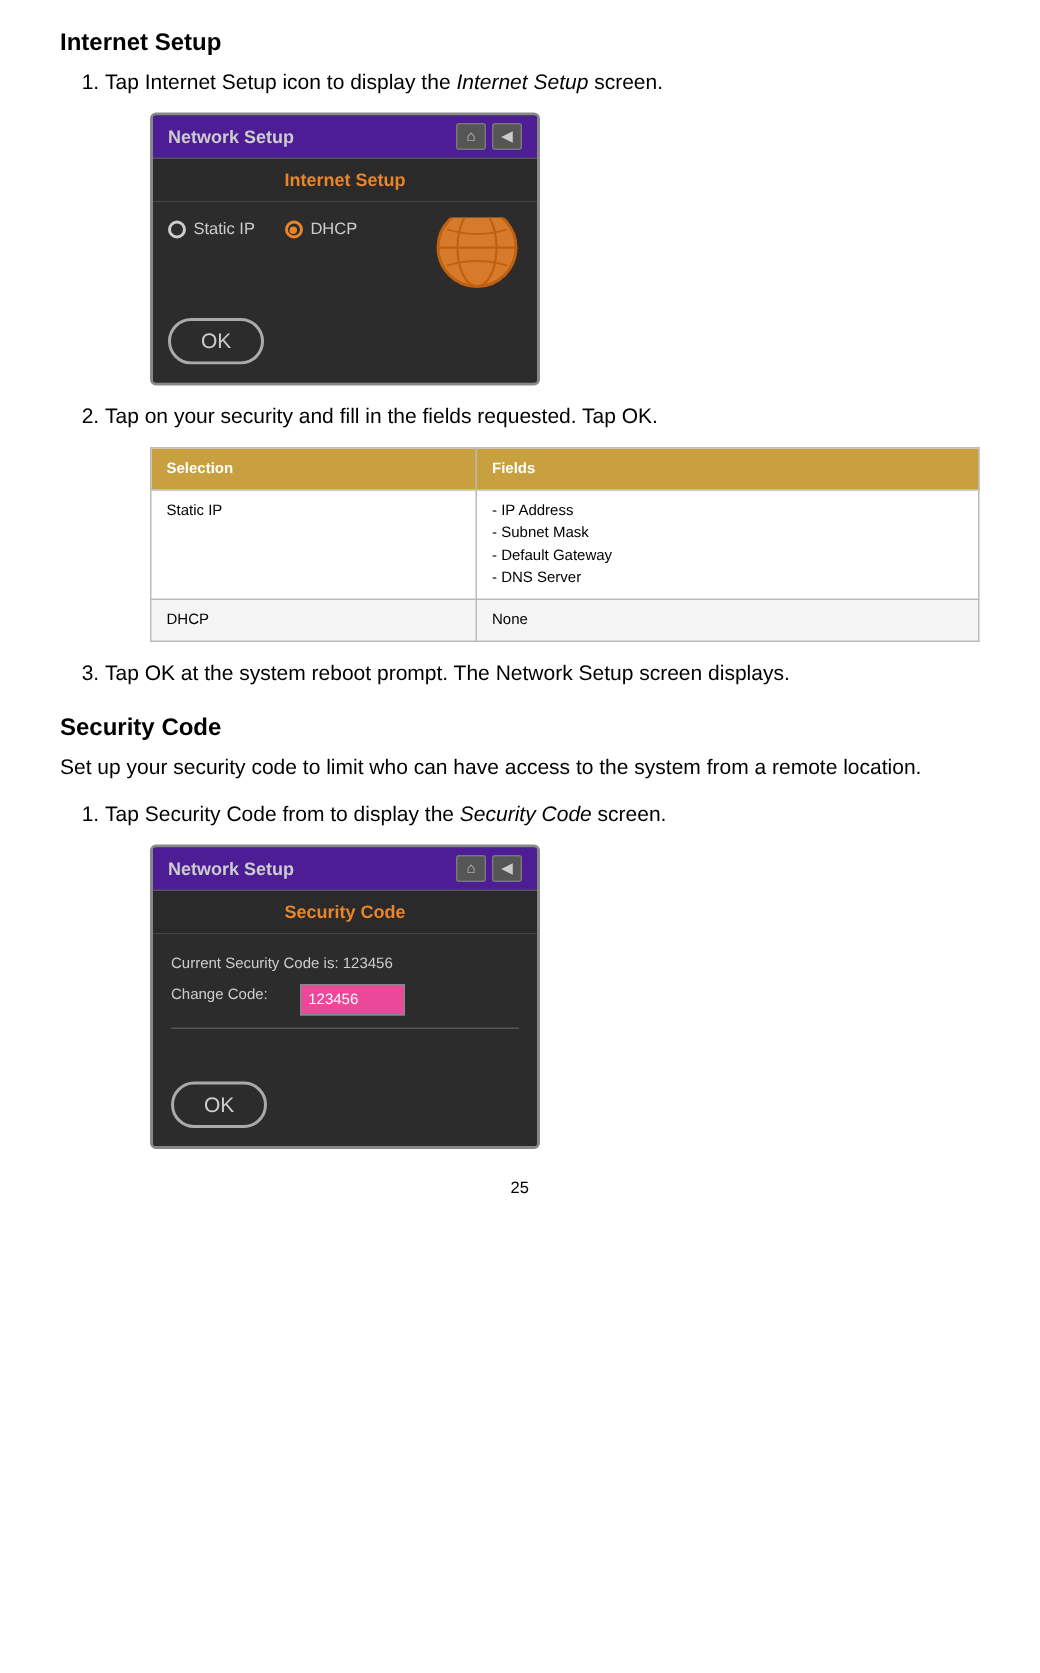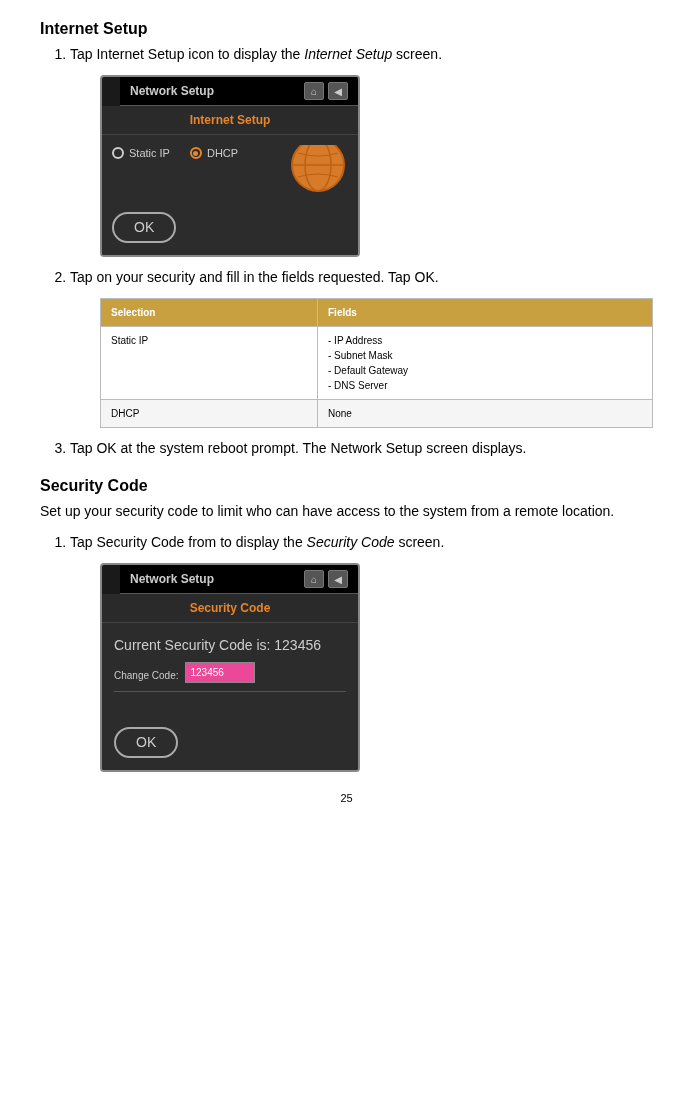--- a/index.html
+++ b/index.html
@@ -37,27 +37,26 @@
     .device-screen {
       width: 260px;
       background: #1a1a1a;
       border: 2px solid #888;
       border-radius: 4px;
       margin: 10px 0 10px 30px;
       overflow: hidden;
     }
 
     .device-header {
-      background: #000000;
+      background: #4c1d95;
       display: flex;
       justify-content: space-between;
       align-items: center;
       padding: 5px 10px;
       border-bottom: 1px solid #555;
-      margin-left: 18px;
     }
 
     .device-header-title {
       color: #ccc;
       font-size: 12px;
       font-weight: bold;
     }
 
     .device-header-icons {
       display: flex;
@@ -178,28 +177,28 @@
       background: #f5f5f5;
     }
 
     
     .security-body {
       padding: 12px;
     }
 
     .security-label {
       color: #ccc;
-      font-size: 14px;
+      font-size: 10px;
       margin-bottom: 6px;
     }
 
     .security-change-row {
       display: flex;
-      align-items: flex-end;
-      gap: 6px;
+      align-items: flex-start;
+      gap: 21px;
       color: #ccc;
       font-size: 10px;
       margin-bottom: 8px;
     }
 
     .security-input {
       background: #ec4899;
       border: 1px solid #888;
       color: #fff;
       font-size: 10px;

